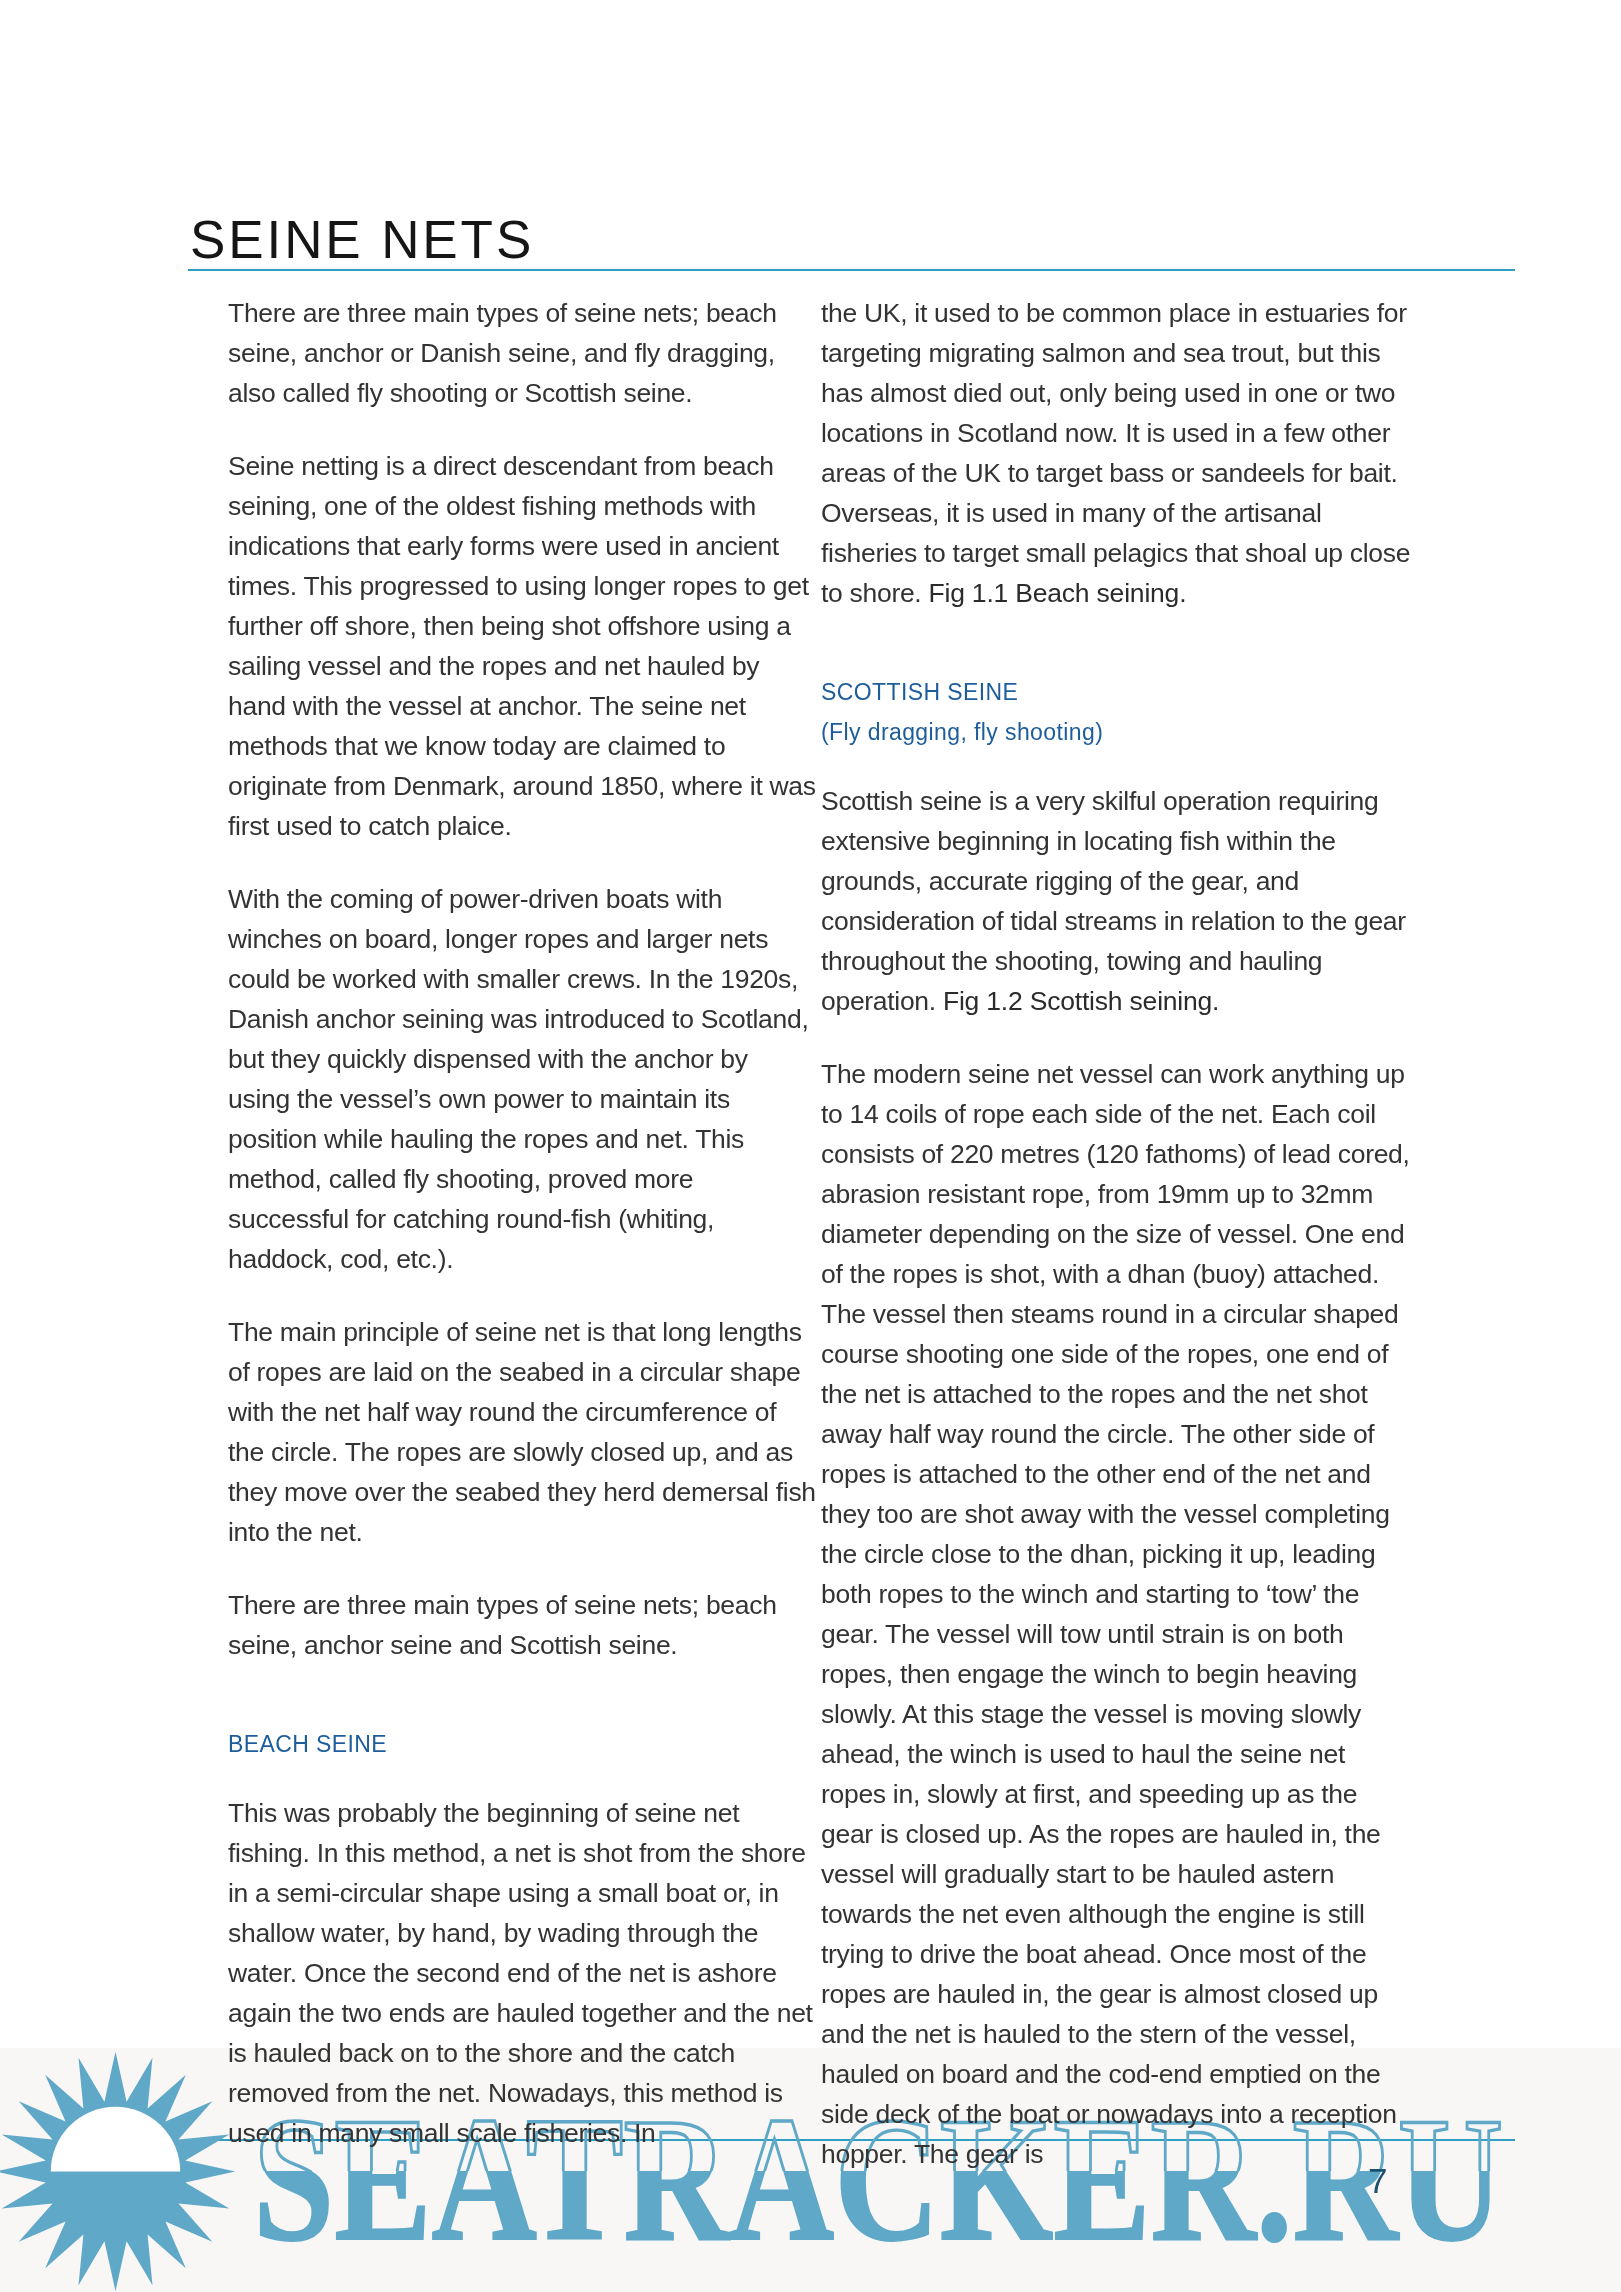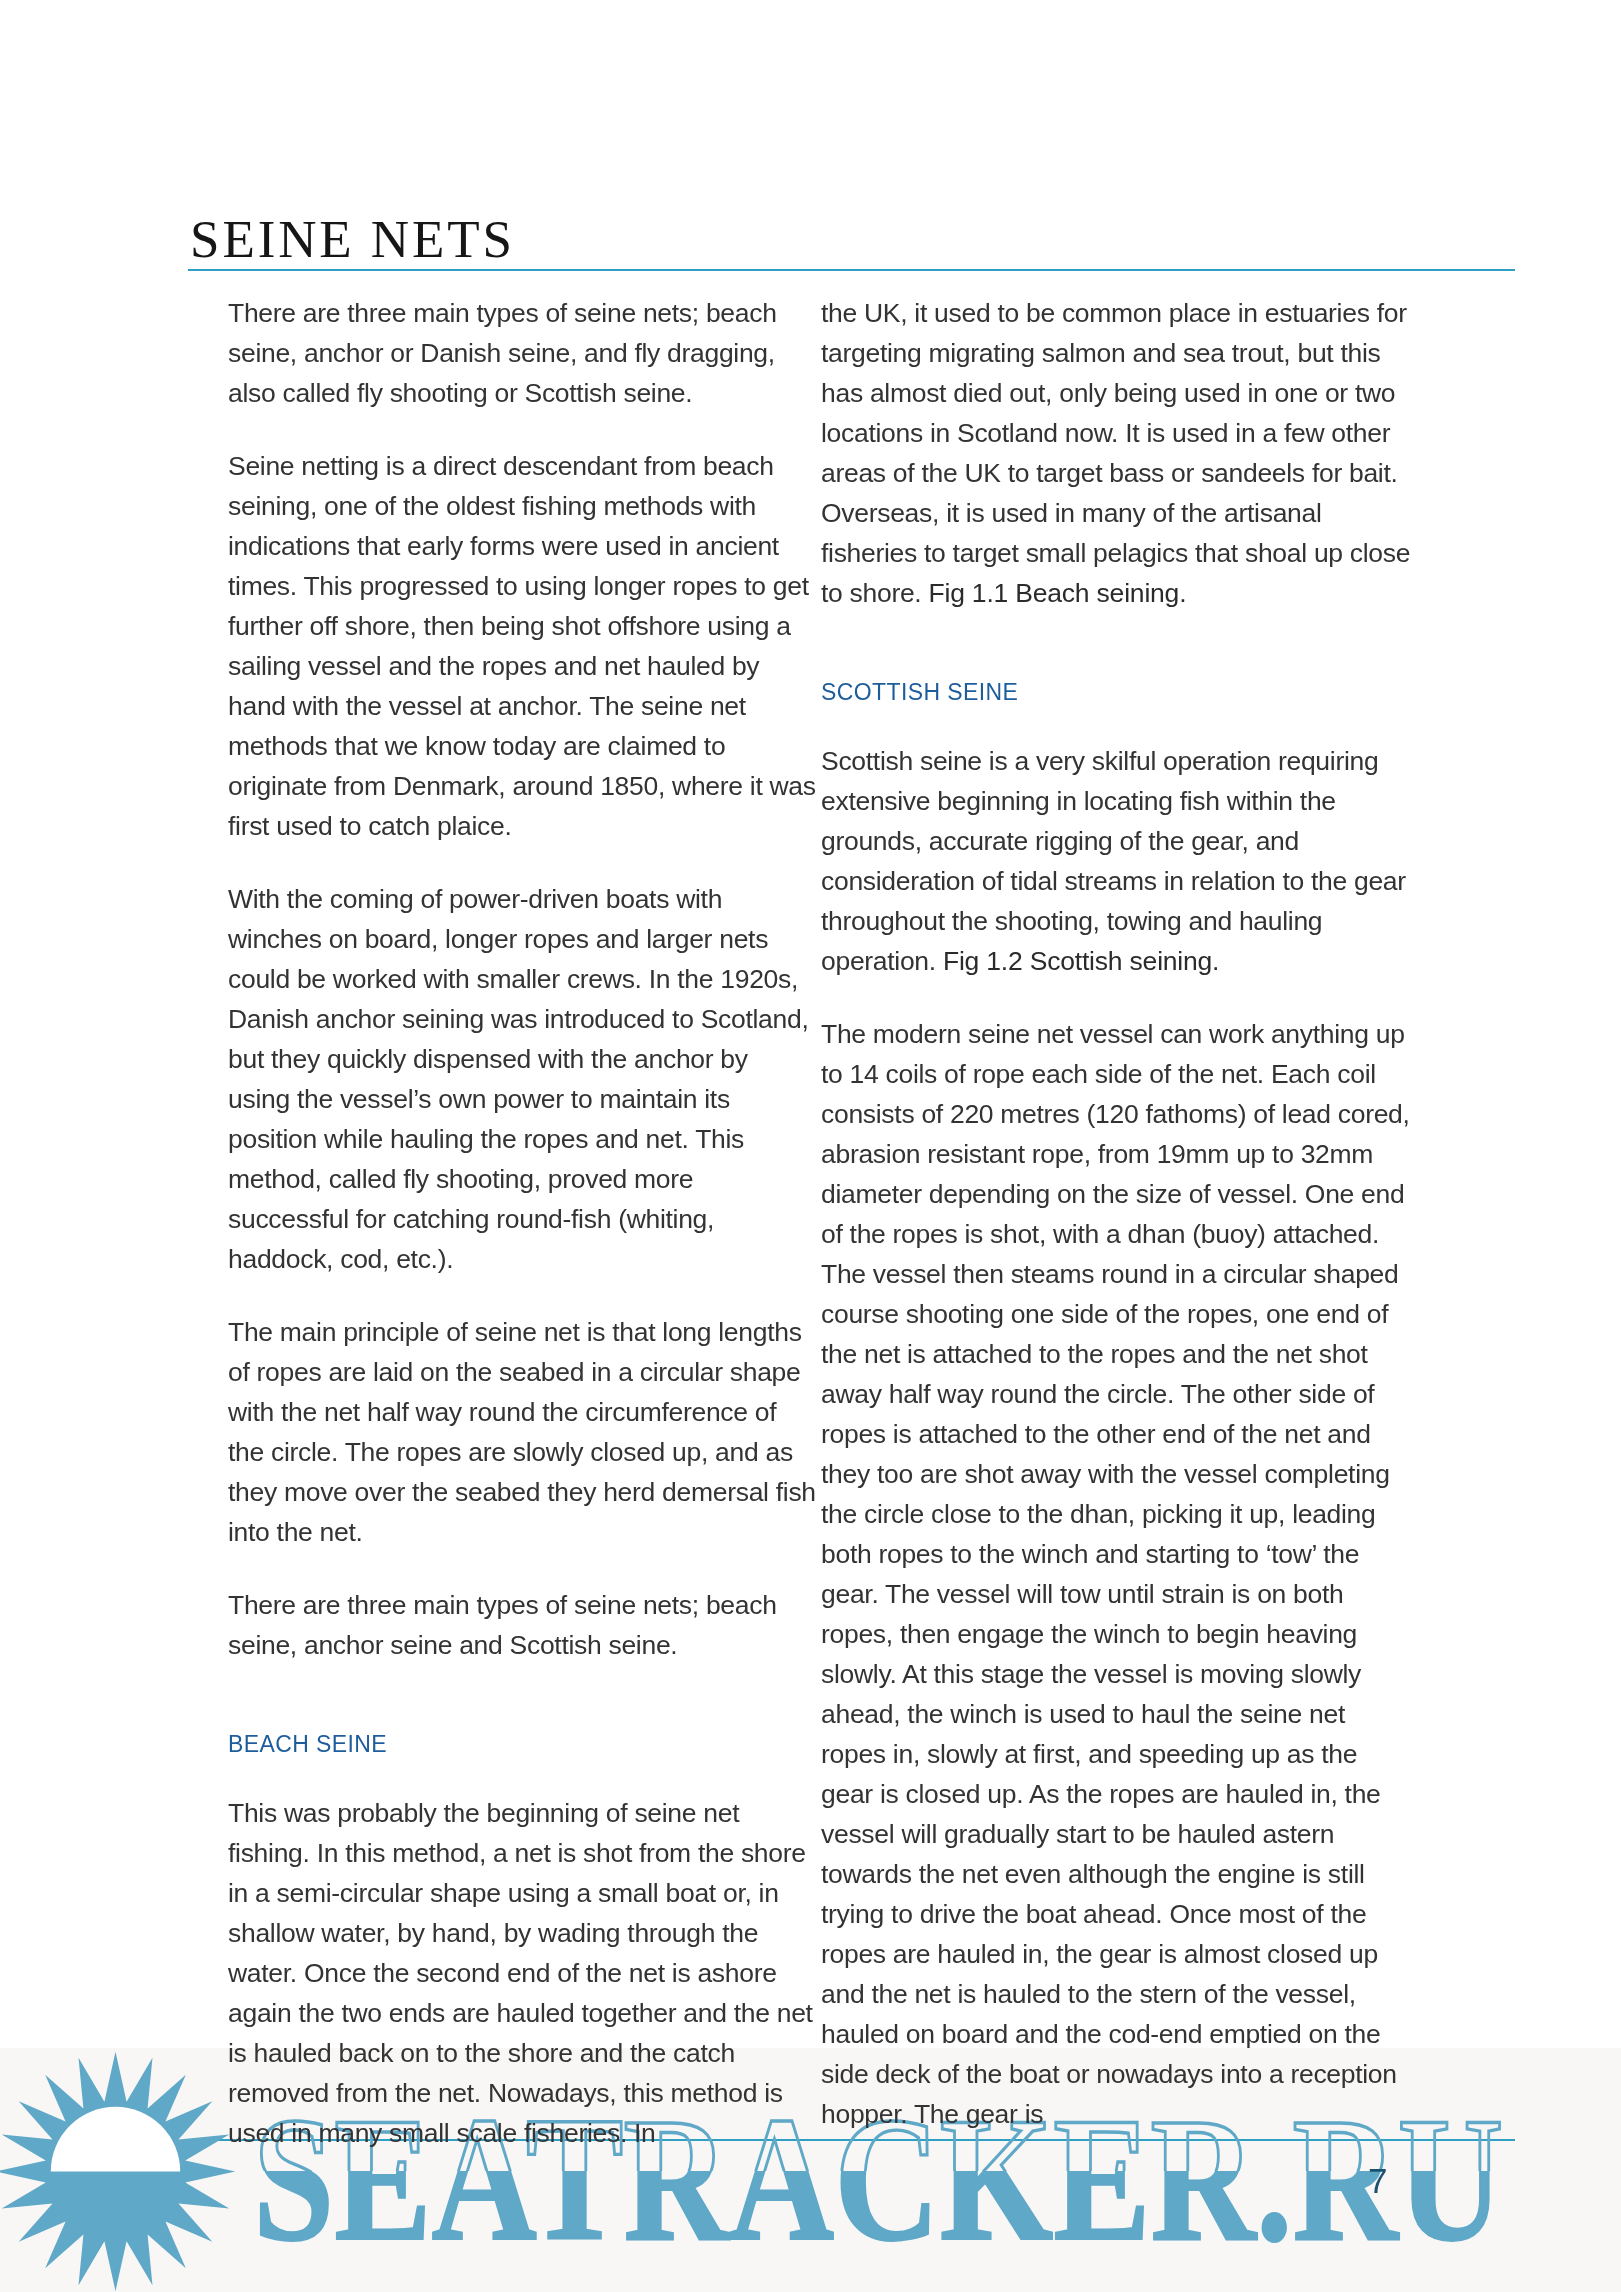--- a/index.html
+++ b/index.html
@@ -5,21 +5,21 @@
   html,body { margin:0; padding:0; background:#ffffff; }
   .page {
     position:relative; width:1621px; height:2293px;
     background:#ffffff; overflow:hidden;
     font-family:"Liberation Sans", sans-serif;
   }
   .wm-band { position:absolute; left:0; top:2048px; width:1621px; height:245px;
     background:#f8f7f5; z-index:0; }
   .doc-title {
     position:absolute; left:190px; top:176px; z-index:2;
-    font-family:Liberation Serif, serif;
+    font-family:Liberation Sans, sans-serif;
     font-size:53px; line-height:55px; letter-spacing:2.9px;
     color:#161616; font-weight:400; white-space:nowrap;
   }
   .rule { position:absolute; left:188px; width:1327px; height:2px;
     background:#2f9fc3; z-index:0; }
   .rule.top { top:269px; }
   .rule.bottom { top:2139px; }
   .col { position:absolute; top:293px; z-index:2;
     font-size:26.5px; line-height:40px; letter-spacing:-0.3px;
     color:#333333; font-weight:300; }
@@ -72,20 +72,21 @@
     <p>The main principle of seine net is that long lengths of ropes are laid on the seabed in a circular shape with the net half way round the circumference of the circle. The ropes are slowly closed up, and as they move over the seabed they herd demersal fish into the net.</p>
     <p>There are three main types of seine nets; beach seine, anchor seine and Scottish seine.</p>
     <h2 class="subhead">BEACH SEINE</h2>
     <p>This was probably the beginning of seine net fishing. In this method, a net is shot from the shore in a semi-circular shape using a small boat or, in shallow water, by hand, by wading through the water. Once the second end of the net is ashore again the two ends are hauled together and the net is hauled back on to the shore and the catch removed from the net. Nowadays, this method is used in many small scale fisheries. In</p>
   </div>
 
   <div class="col right">
     <p><span>the UK, it used to be common place in estuaries for targeting migrating salmon and sea trout, but this has almost died out, only being used in one or two locations in Scotland now. It is used in a few other areas of the UK to target bass or sandeels for bait. Overseas, it is used in many of the artisanal fisheries to target small pelagics that shoal up close to shore. </span><span class="figref">Fig 1.1 Beach seining.</span></p>
     <h2 class="subhead">
       <div>SCOTTISH SEINE</div>
+      <div>(Fly dragging, fly shooting)</div>
     </h2>
     <p><span>Scottish seine is a very skilful operation requiring extensive beginning in locating fish within the grounds, accurate rigging of the gear, and consideration of tidal streams in relation to the gear throughout the shooting, towing and hauling operation. </span><span class="figref">Fig 1.2 Scottish seining.</span></p>
     <p>The modern seine net vessel can work anything up to 14 coils of rope each side of the net. Each coil consists of 220 metres (120 fathoms) of lead cored, abrasion resistant rope, from 19mm up to 32mm diameter depending on the size of vessel. One end of the ropes is shot, with a dhan (buoy) attached. The vessel then steams round in a circular shaped course shooting one side of the ropes, one end of the net is attached to the ropes and the net shot away half way round the circle. The other side of ropes is attached to the other end of the net and they too are shot away with the vessel completing the circle close to the dhan, picking it up, leading both ropes to the winch and starting to ‘tow’ the gear. The vessel will tow until strain is on both ropes, then engage the winch to begin heaving slowly. At this stage the vessel is moving slowly ahead, the winch is used to haul the seine net ropes in, slowly at first, and speeding up as the gear is closed up. As the ropes are hauled in, the vessel will gradually start to be hauled astern towards the net even although the engine is still trying to drive the boat ahead. Once most of the ropes are hauled in, the gear is almost closed up and the net is hauled to the stern of the vessel, hauled on board and the cod-end emptied on the side deck of the boat or nowadays into a reception hopper. The gear is</p>
   </div>
 
   <div class="rule bottom"></div>
 
   <svg class="sun" viewBox="0 0 260 260" aria-hidden="true">
     <polygon fill="#5fa8c8" points="130,8 141.3,58.9 167.7,14 162.7,65.8 201.7,31.3 180.9,79.1 228.7,58.3 194.2,97.3 246,92.3 201.1,118.7 252,130 201.1,141.3 246,167.7 194.2,162.7 228.7,201.7 180.9,180.9 201.7,228.7 162.7,194.2 167.7,246 141.3,201.1 130,252 118.7,201.1 92.3,246 97.3,194.2 58.3,228.7 79.1,180.9 31.3,201.7 65.8,162.7 14,167.7 58.9,141.3 8,130 58.9,118.7 14,92.3 65.8,97.3 31.3,58.3 79.1,79.1 58.3,31.3 97.3,65.8 92.3,14 118.7,58.9"></polygon>
     <path fill="#ffffff" d="M 64 130 A 66 66 0 0 1 196 130 Z"></path>

